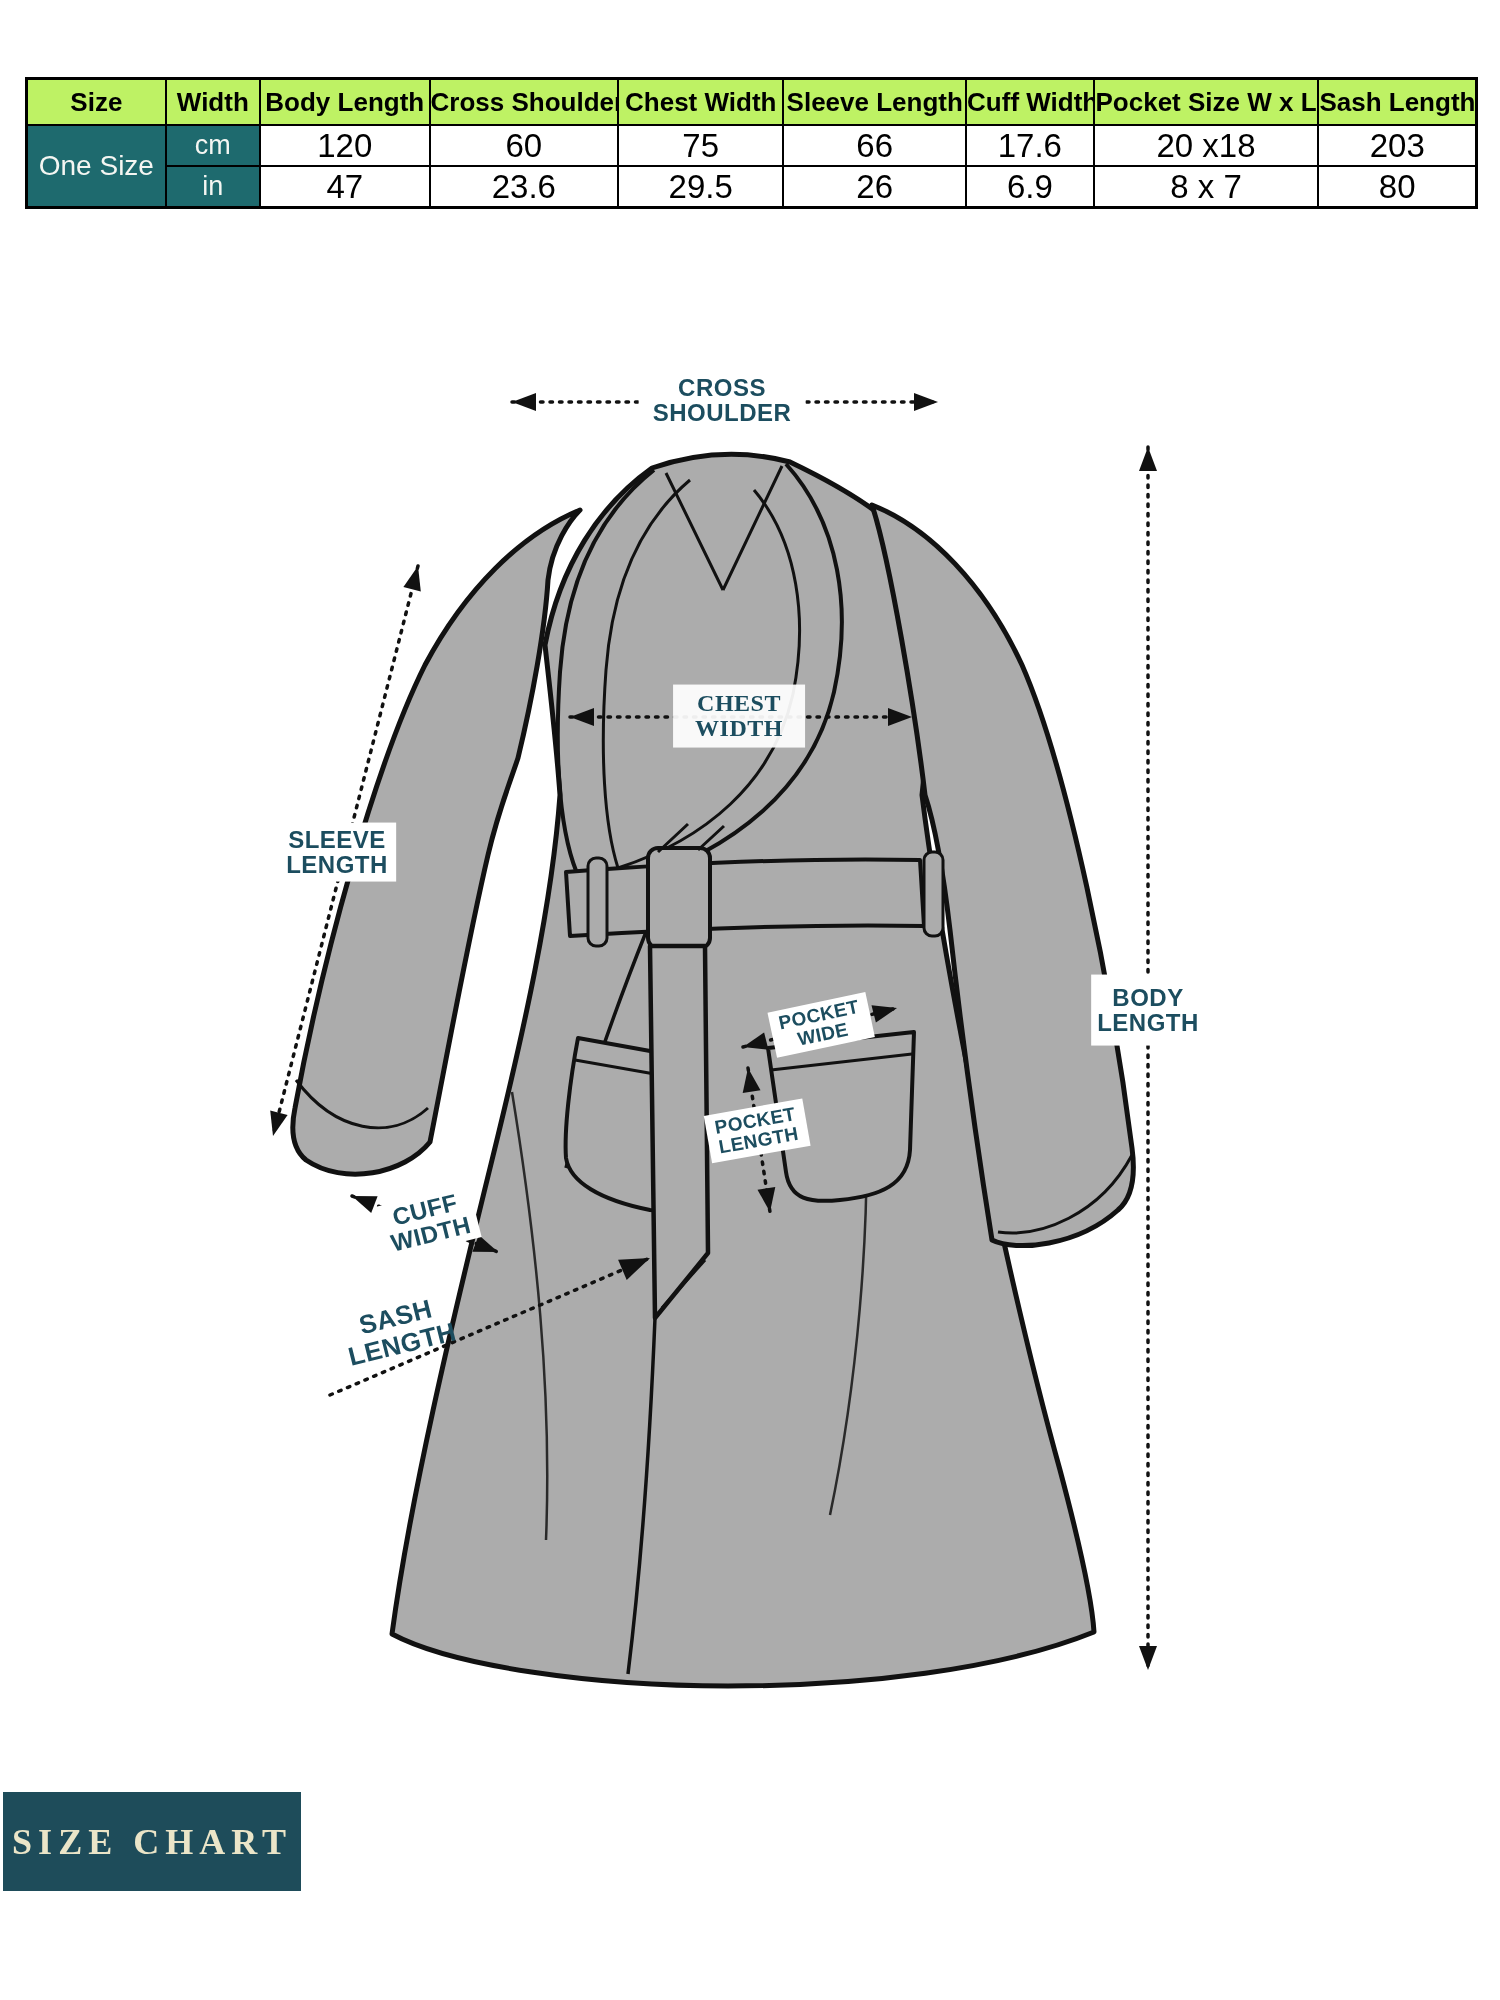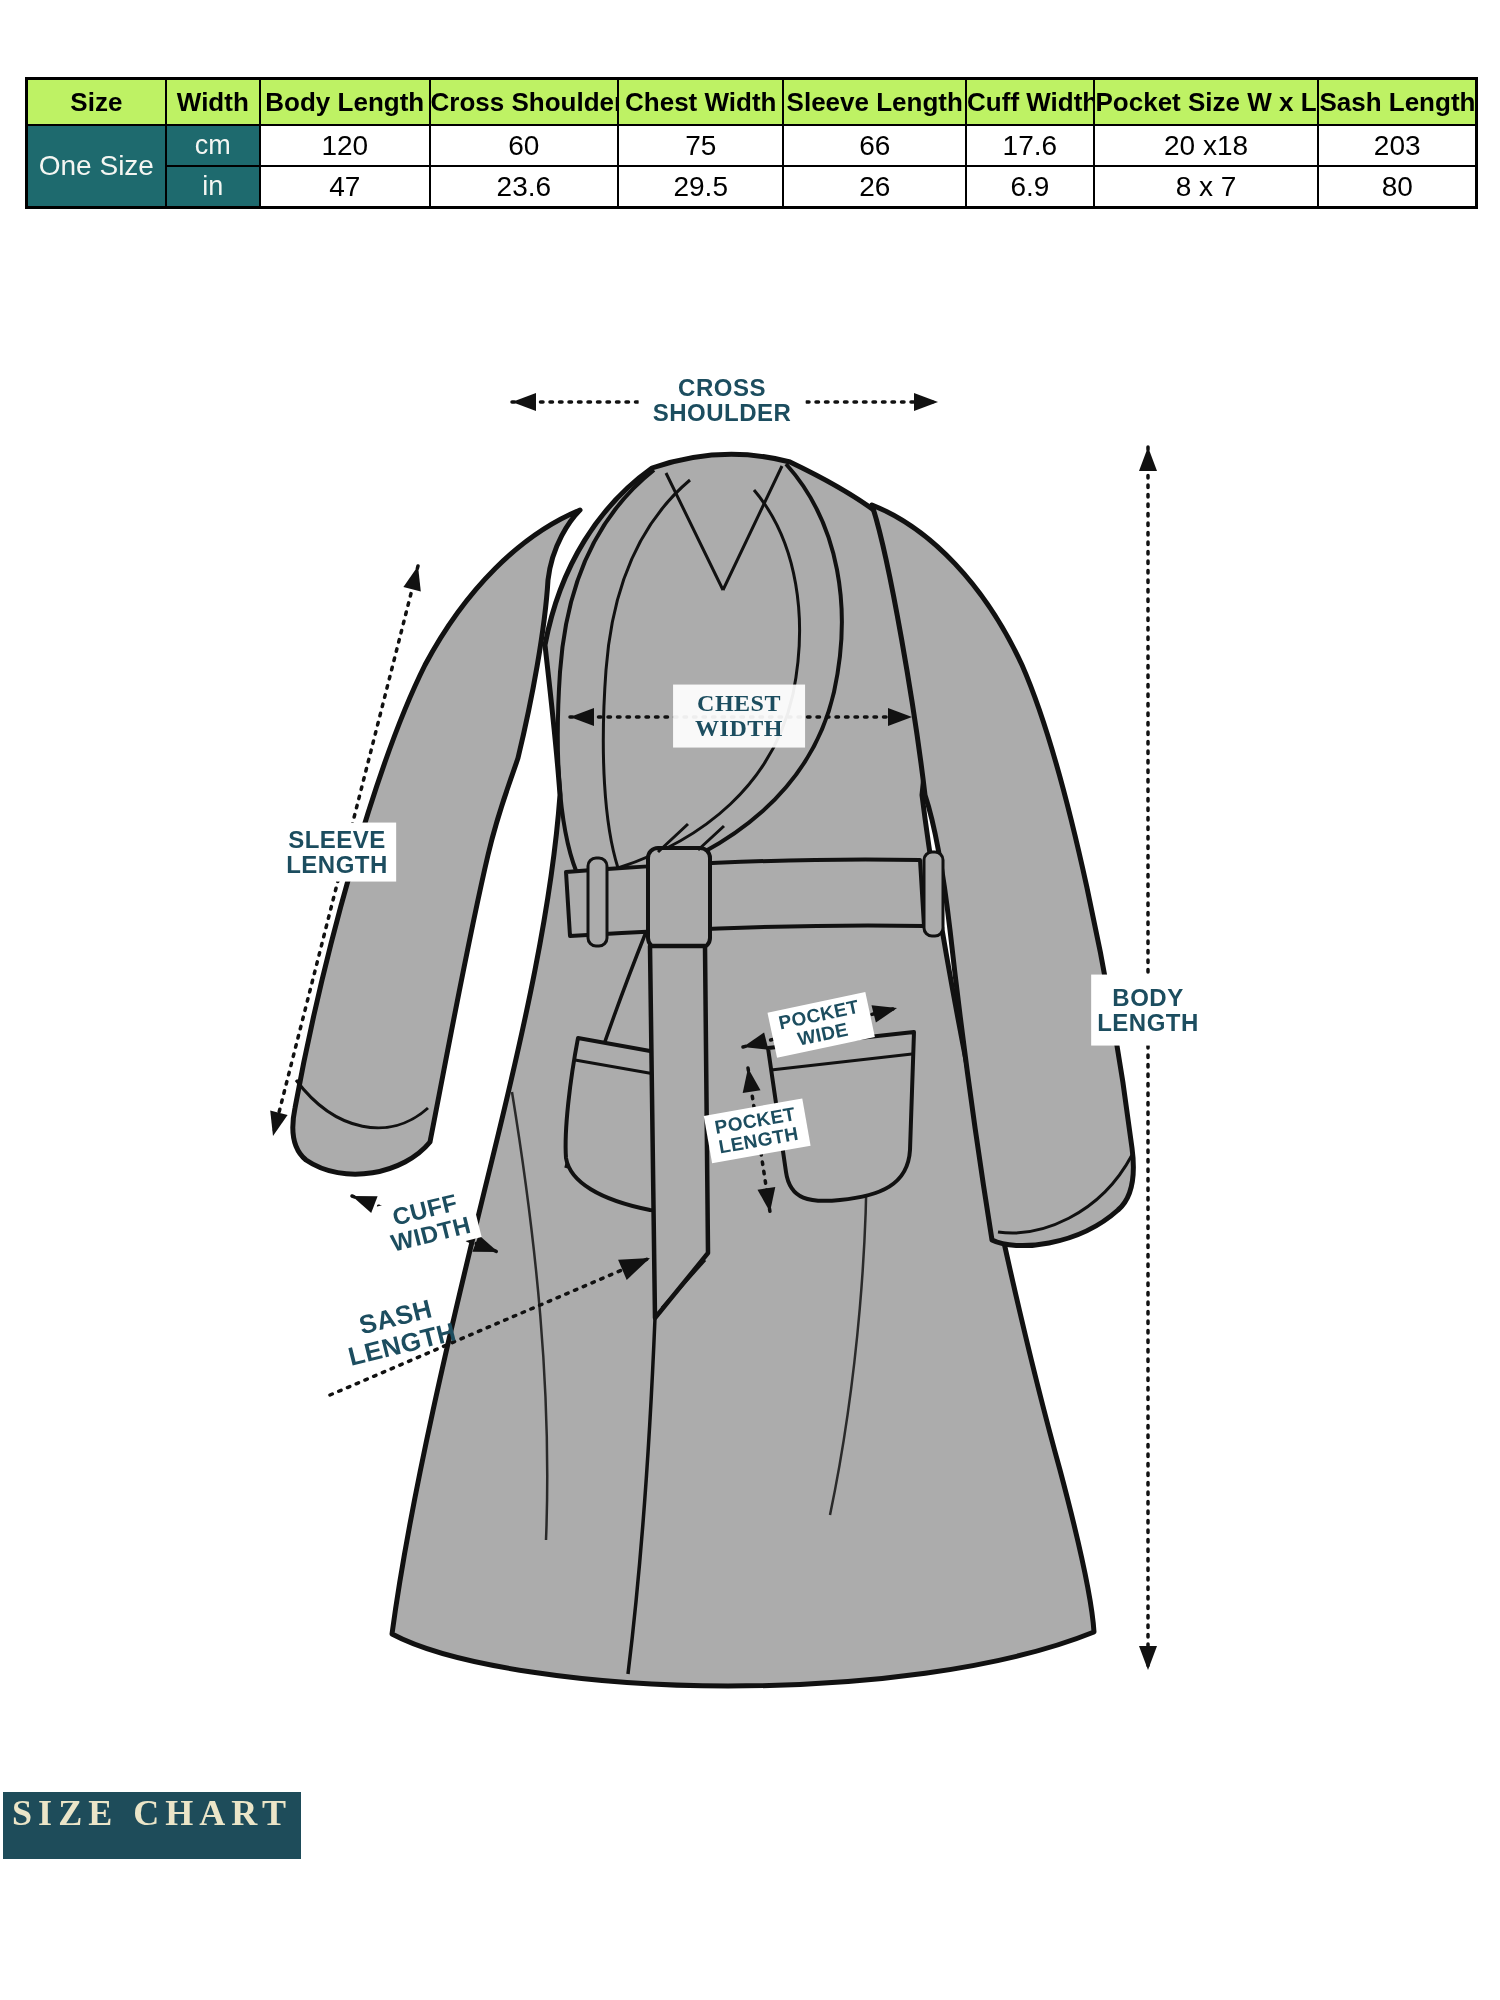--- a/index.html
+++ b/index.html
@@ -14,21 +14,21 @@
     border-collapse:collapse;table-layout:fixed;
     border:3px solid #000;
   }
   .size-table th,.size-table td{
     border:2px solid #000;text-align:center;vertical-align:middle;
     padding:0;overflow:hidden;white-space:nowrap;
   }
   .size-table th{
     background:#bef264;color:#000;font-weight:bold;font-size:26px;height:44px;
   }
-  .size-table td{background:#fff;color:#000;font-size:28px;height:39px;}
+  .size-table td{background:#fff;color:#000;font-size:33px;height:39px;}
   .size-table td.teal{
     background:#1e6a6e;color:#f4f6f2;font-weight:normal;font-size:27px;
   }
   .size-table td.size-cell{font-size:28px;}
 
   
   .dlabel{
     position:absolute;transform:translate(-50%,-50%);
     color:#1c4d5f;font-weight:bold;text-align:center;
     line-height:1.06;white-space:pre-line;letter-spacing:.5px;
@@ -45,22 +45,22 @@
   .lab-chest{left:739px;top:716px;padding:6px 22px;background:rgba(255,255,255,.93);font-family:Liberation Serif, serif;}
   .lab-sleeve{left:337px;top:852px;padding:4px 8px;}
   .lab-body{left:1148px;top:1010px;padding:10px 6px;}
   .lab-pocketw{left:821px;top:1025px;padding:3px 9px;}
   .lab-pocketl{left:757px;top:1131px;padding:4px 9px;}
   .lab-cuff{left:428px;top:1222px;padding:2px 8px;}
   .lab-sash{left:399px;top:1331px;}
 
   
   .size-chart-box{
-    position:absolute;left:3px;top:1792px;width:298px;height:67px;
-    background:#1e4c5a;display:flex;justify-content:center;
+    position:absolute;left:3px;top:1792px;width:298px;height:99px;
+    background:#1e4c5a;display:flex;align-items:center;justify-content:center;
   }
   .size-chart-box span{
     color:#ebe5c8;font-family:"Liberation Serif",serif;font-weight:bold;
     font-size:36px;letter-spacing:6px;
   }
 
   svg.diagram{position:absolute;left:0;top:0;pointer-events:none;}
 </style>
 </head>
 <body>

